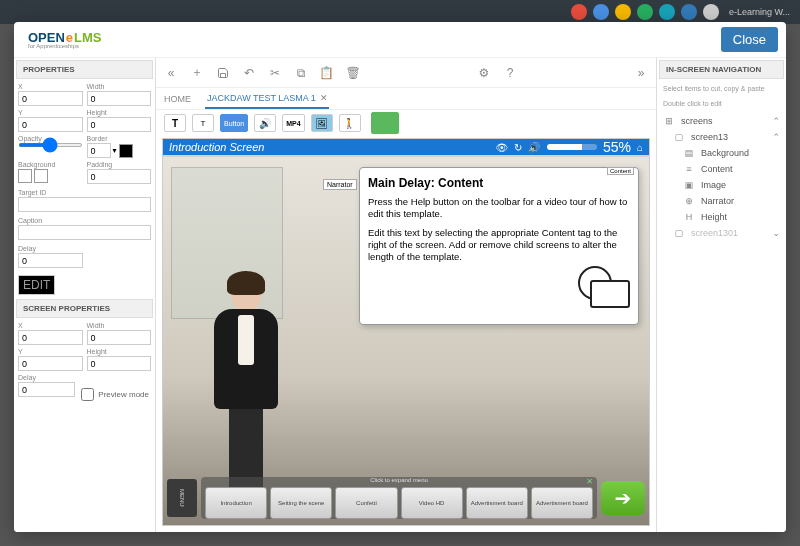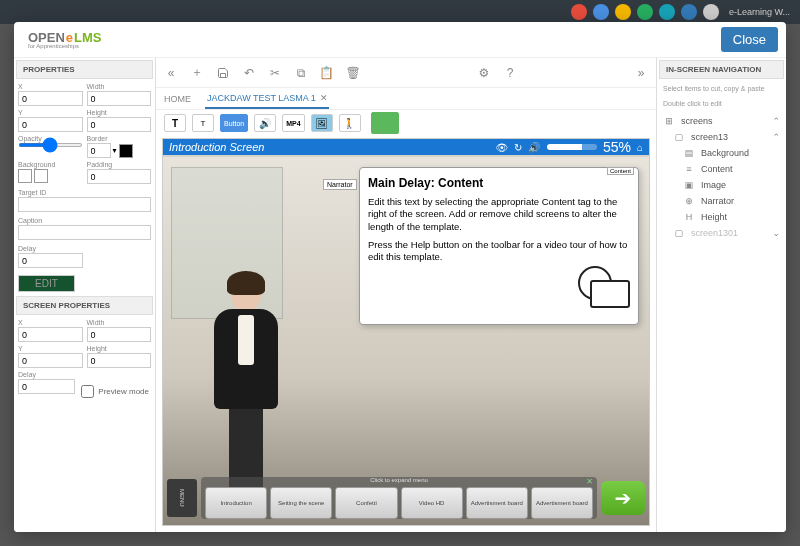--- a/index.html
+++ b/index.html
@@ -3,37 +3,37 @@
 <meta charset="utf-8">
 <style>
 * { box-sizing: border-box; margin: 0; padding: 0; font-family: Arial, sans-serif; }
 body { background: #555; width: 800px; height: 546px; overflow: hidden; position: relative; }
 .toplayer { position: absolute; top: 0; left: 0; right: 0; height: 24px; background: rgba(40,50,60,0.8); display: flex; justify-content: flex-end; align-items: center; padding: 0 10px; gap: 6px; }
 .toplayer .circle { width: 16px; height: 16px; border-radius: 50%; }
 .toplayer .label { color: #ccc; font-size: 9px; margin-left: 4px; }
 .modal { position: absolute; top: 22px; left: 14px; right: 14px; bottom: 14px; background: #fff; border-radius: 4px; box-shadow: 0 4px 20px rgba(0,0,0,0.3); display: flex; flex-direction: column; overflow: hidden; }
 .modal-header { height: 36px; display: flex; justify-content: space-between; align-items: center; padding: 0 8px; border-bottom: 1px solid #eee; }
 .logo { display: flex; align-items: baseline; gap: 1px; font-weight: bold; font-size: 13px; padding-left: 6px; }
-.logo .open { color: #737373; }
+.logo .open { color: #0c4a6e; }
 .logo .e { color: #f58220; }
 .logo .lms { color: #7ab51d; }
 .logo-sub { font-size: 6px; color: #888; margin-top: -2px; padding-left: 6px; }
 .logo-wrap { display: flex; flex-direction: column; }
 .close-btn { background: #337ab7; color: #fff; border: none; padding: 5px 12px; border-radius: 3px; font-size: 13px; cursor: pointer; }
 .modal-body { flex: 1; display: flex; overflow: hidden; }
 .left-panel { width: 142px; background: #fff; border-right: 1px solid #ddd; overflow-y: auto; font-size: 9px; padding: 2px; }
 .panel-header { background: #f0f0f0; padding: 4px 6px; font-size: 8px; color: #555; font-weight: bold; border: 1px solid #ddd; margin-bottom: 4px; }
 .prop-row { display: flex; gap: 4px; margin-bottom: 3px; padding: 0 2px; }
 .prop-col { flex: 1; display: flex; flex-direction: column; }
 .prop-label { color: #888; font-size: 7px; margin-bottom: 1px; }
 .prop-input { width: 100%; padding: 2px 3px; border: 1px solid #ccc; font-size: 9px; height: 15px; }
 .prop-full { padding: 0 2px; margin-bottom: 3px; }
 .slider { width: 100%; height: 4px; }
 .color-box { width: 14px; height: 14px; border: 1px solid #999; display: inline-block; vertical-align: middle; }
-.edit-btn { border: 1px solid #ccc; padding: 2px 16px; font-size: 10px; color: #999; background: #14532d; margin: 4px 2px; cursor: pointer; }
+.edit-btn { border: 1px solid #ccc; padding: 2px 4px; font-size: 12px; color: #999; background: #000000; margin: 4px 2px; cursor: pointer; }
 .checkbox-row { display: flex; align-items: center; gap: 4px; padding: 2px; font-size: 8px; color: #666; margin-top: 12px; }
 .center-panel { flex: 1; display: flex; flex-direction: column; background: #fff; overflow: hidden; }
 .toolbar { height: 30px; display: flex; align-items: center; padding: 0 8px; gap: 12px; color: #888; border-bottom: 1px solid #eee; }
 .toolbar .icon { width: 14px; height: 14px; display: flex; align-items: center; justify-content: center; font-size: 12px; cursor: pointer; }
 .toolbar .spacer { flex: 1; }
 .breadcrumb { height: 22px; display: flex; align-items: center; padding: 0 8px; font-size: 9px; gap: 14px; border-bottom: 1px solid #eee; }
 .breadcrumb .home { color: #888; }
 .breadcrumb .current { color: #337ab7; border-bottom: 2px solid #337ab7; padding: 4px 2px; display: flex; align-items: center; gap: 4px; justify-content: space-between; }
 .breadcrumb .close-x { cursor: pointer; color: #888; }
 .element-bar { height: 26px; display: flex; align-items: center; padding: 0 8px; gap: 6px; }
@@ -254,22 +254,22 @@
           <div class="narrator">
             <div class="head">
                 <div class="hair"></div>
               </div>
             <div class="body"></div>
             <div class="legs"></div>
           </div>
           <div class="content-box">
             <span class="content-tag">Content</span>
             <h3>Main Delay: Content</h3>
+            <p>Press the Help button on the toolbar for a video tour of how to edit this template.</p>
             <p>Edit this text by selecting the appropriate Content tag to the right of the screen. Add or remove child screens to alter the length of the template.</p>
-            <p>Press the Help button on the toolbar for a video tour of how to edit this template.</p>
             <div class="content-illust">
               <div class="circle"></div>
                 <div class="screen"></div>
             </div>
             <div style="clear:both"></div>
           </div>
           <div class="bottom-nav">
             <div class="menu-tab">MENU</div>
             <div class="nav-container">
               <div class="nav-expand">Click to expand menu</div>

